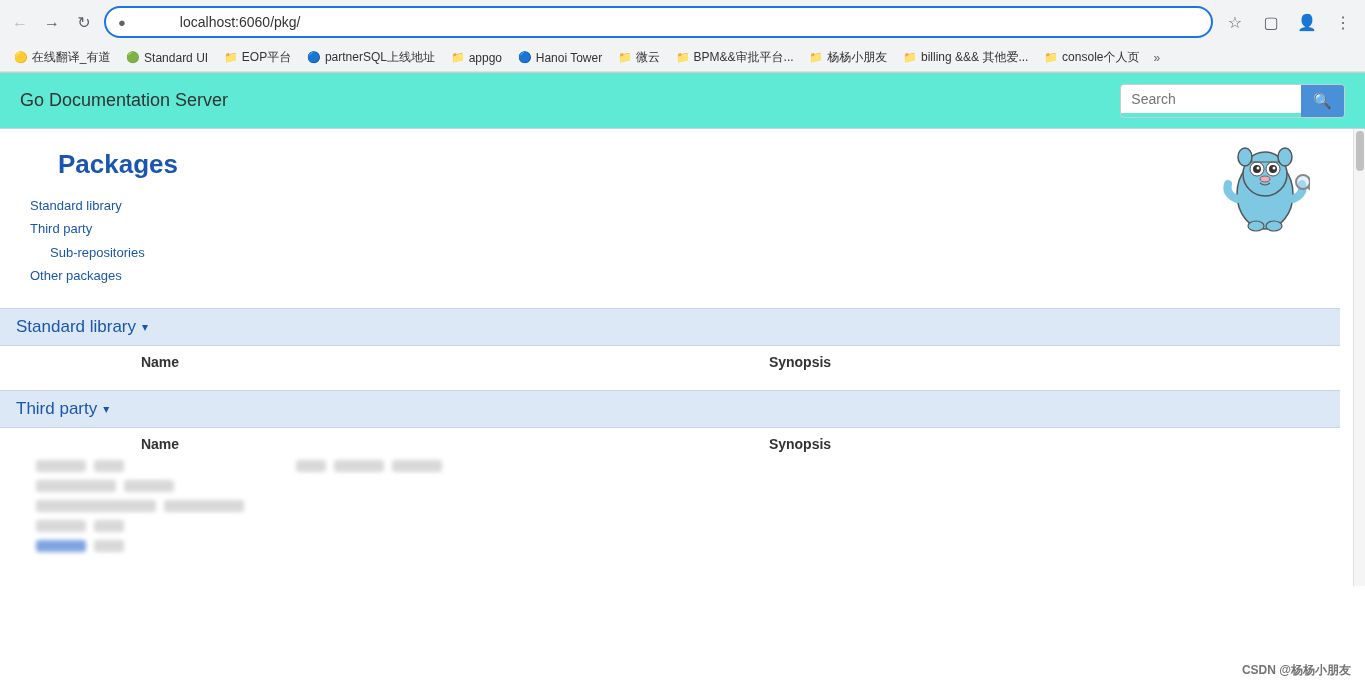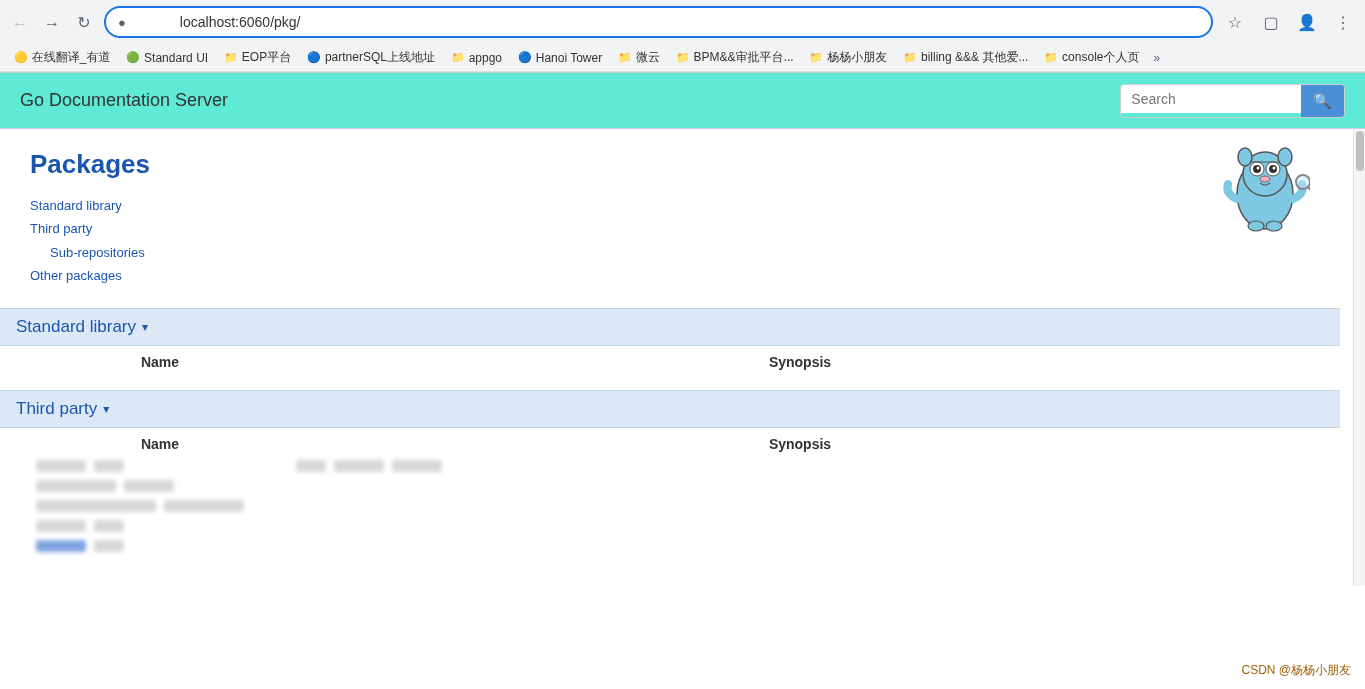--- a/index.html
+++ b/index.html
@@ -118,20 +118,21 @@
       padding: 20px 30px;
       position: relative;
       max-width: 1340px;
     }
 
     .packages-title {
       font-size: 26px;
       font-weight: bold;
       color: #1a56b0;
       margin-bottom: 14px;
+      margin-left: 28px;
     }
 
     .toc-links {
       margin-bottom: 20px;
       line-height: 1.8;
     }
     .toc-link {
       display: block;
       color: #1a56b0;
       text-decoration: none;
@@ -206,21 +207,22 @@
     .blur-sm { width: 50px; }
     .blur-md { width: 80px; }
     .blur-lg { width: 120px; }
     .blur-xs { width: 30px; }
 
     .watermark {
       position: fixed;
       bottom: 10px;
       right: 14px;
       font-size: 12px;
-      color: #a16207;
+      color: #737373;
+      font-weight: bold;
     }
 
     .content-wrapper {
       position: relative;
       overflow: hidden;
     }
   </style>
 </head>
 <body>
 

